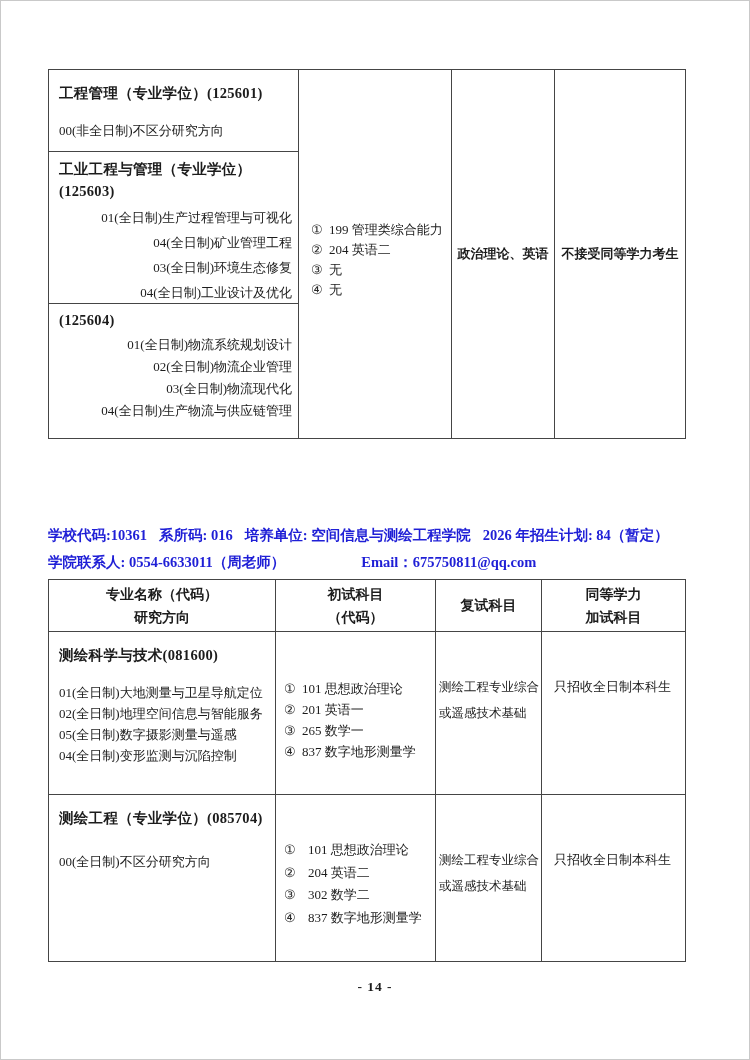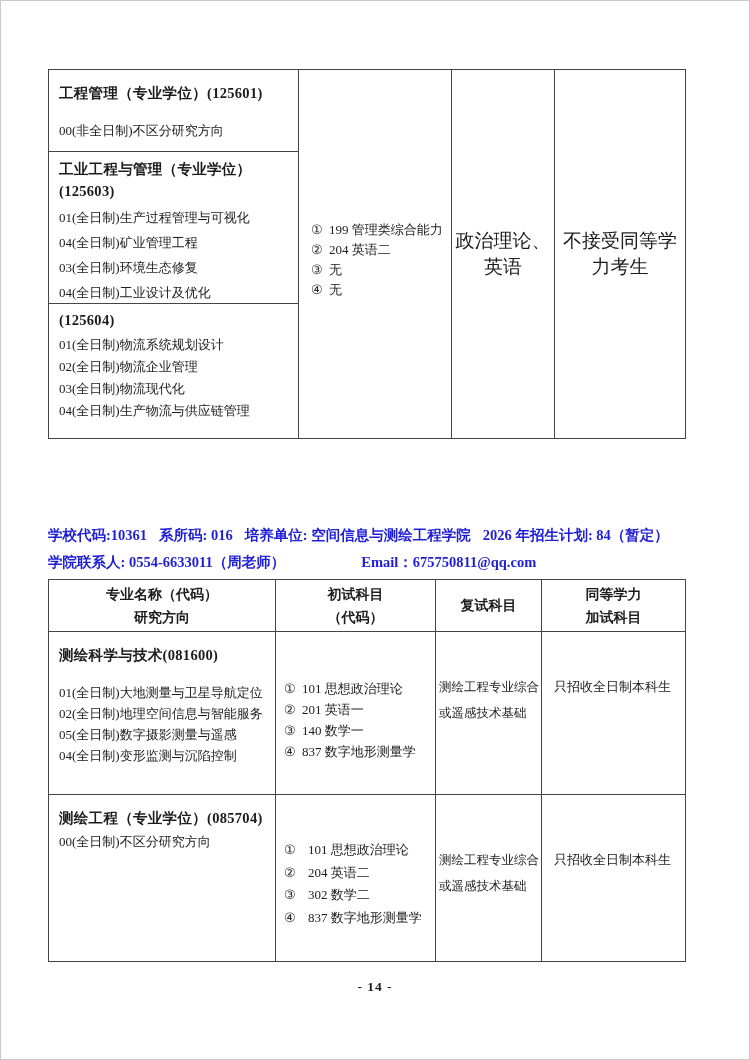--- a/index.html
+++ b/index.html
@@ -44,34 +44,35 @@
     width: 18px;
     flex: 0 0 18px;
     font-size: 13px;
     color: #2a2a2a;
   }
   .center-cell {
     display: flex;
     align-items: center;
     justify-content: center;
     text-align: center;
-    font-size: 19px;
+    font-size: 13px;
+    font-weight: bold;
   }
 
   
   .t1 {
     left: 47px; top: 68px;
     grid-template-columns: 249px 153px 103px 131px;
     grid-template-rows: 82px 152px 134px;
   }
   .t1 .g0 { grid-column: 1; grid-row: 1; padding: 12px 6px 0 10px; }
   .t1 .g1 { grid-column: 1; grid-row: 2; padding: 6px 6px 0 10px; }
   .t1 .g2 { grid-column: 1; grid-row: 3; padding: 5px 6px 0 10px; }
   .t1 .g0 .dir { margin-top: 14px; }
-  .t1 .g1 .dirs, .t1 .g2 .dirs { margin-top: 3px; }
+  .t1 .g1 .dirs, .t1 .g2 .dirs { margin-top: 3px; text-align: right; }
   .t1 .g2 .dir { line-height: 22px; }
   .t1 .subjects { grid-column: 2; grid-row: 1 / 4; padding: 150px 4px 0 12px; }
   .t1 .subjects .subj-line { line-height: 20px; }
   .t1 .retest { grid-column: 3; grid-row: 1 / 4; }
   .t1 .note   { grid-column: 4; grid-row: 1 / 4; }
 
   
   .info {
     position: absolute;
     left: 47px; top: 521px; width: 656px;
@@ -97,21 +98,21 @@
     text-align: center;
   }
   .t2 .r1c1 { grid-column: 1; grid-row: 2; padding: 12px 4px 16px 10px; }
   .t2 .r1c1 .dirs { margin-top: 16px; }
   .t2 .r1c1 .dir { line-height: 21px; }
   .t2 .r1c2 { grid-column: 2; grid-row: 2; padding: 46px 2px 0 8px; }
   .t2 .r1c2 .subj-line { line-height: 21px; }
   .t2 .r1c3 { grid-column: 3; grid-row: 2; padding: 42px 2px 0 3px; font-size: 12.5px; line-height: 26px; }
   .t2 .r1c4 { grid-column: 4; grid-row: 2; padding: 46px 2px 0 12px; font-size: 13px; }
   .t2 .r2c1 { grid-column: 1; grid-row: 3; padding: 12px 4px 0 10px; }
-  .t2 .r2c1 .dir { }
+  .t2 .r2c1 .dir { margin-top: 20px; }
   .t2 .r2c2 { grid-column: 2; grid-row: 3; padding: 44px 2px 0 8px; }
   .t2 .r2c2 .subj-line { line-height: 22.5px; }
   .t2 .r2c2 .circ { flex-basis: 24px; width: 24px; }
   .t2 .r2c3 { grid-column: 3; grid-row: 3; padding: 52px 2px 0 3px; font-size: 12.5px; line-height: 26px; }
   .t2 .r2c4 { grid-column: 4; grid-row: 3; padding: 56px 2px 0 12px; font-size: 13px; }
 
   
   .pagenum {
     position: absolute;
     left: 0; top: 978px; width: 100%;
@@ -222,21 +223,21 @@
       <div class="subj-line">
         <span class="circ">①</span>
         <span>101 思想政治理论</span>
       </div>
       <div class="subj-line">
         <span class="circ">②</span>
         <span>201 英语一</span>
       </div>
       <div class="subj-line">
         <span class="circ">③</span>
-        <span>140 数学一</span>
+        <span>265 数学一</span>
       </div>
       <div class="subj-line">
         <span class="circ">④</span>
         <span>837 数字地形测量学</span>
       </div>
     </div>
     <div class="cell r1c3 bl bb">
       <div>测绘工程专业综合</div>
       <div>或遥感技术基础</div>
     </div>

